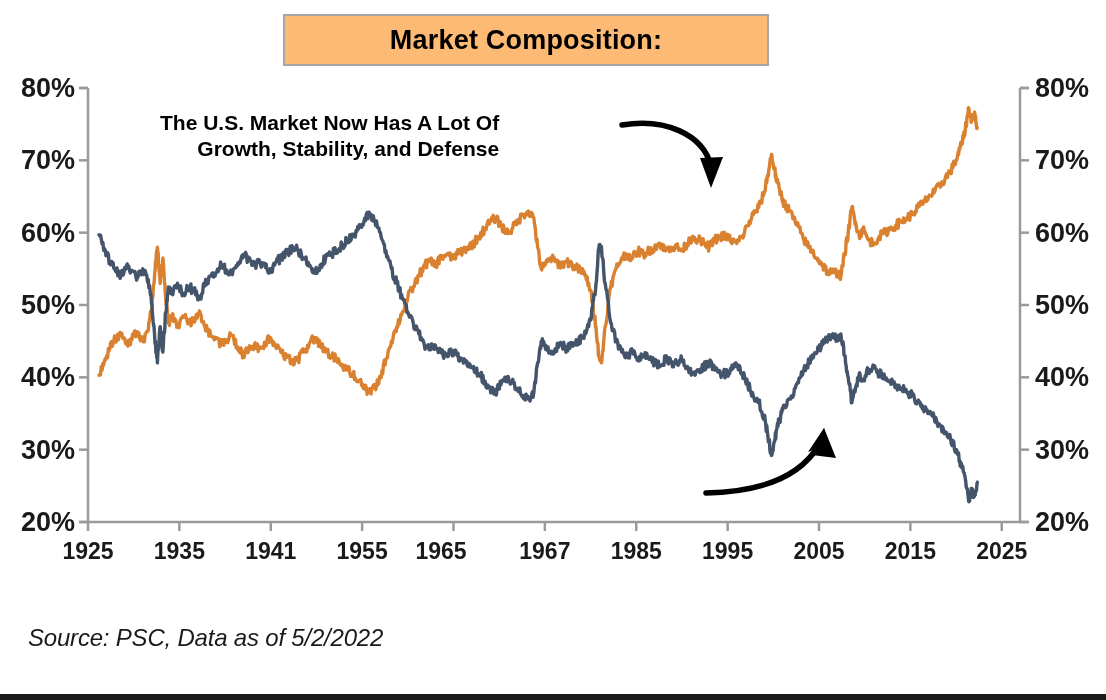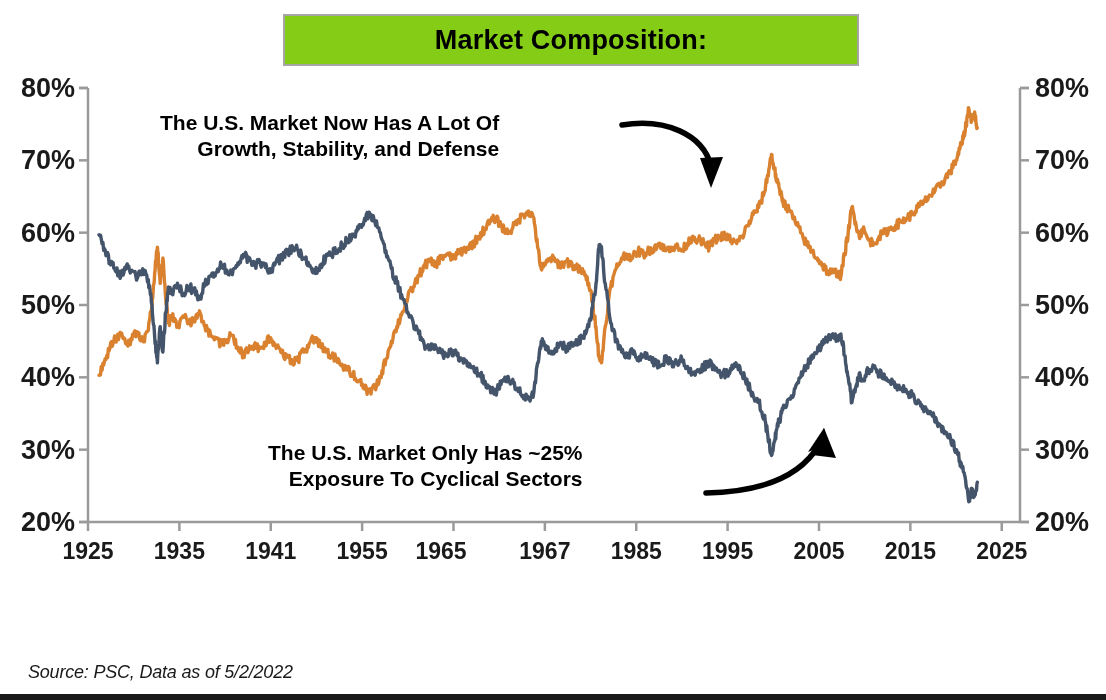--- a/index.html
+++ b/index.html
@@ -18,23 +18,23 @@
     left: 0; top: 0;
     width: 1106px; height: 700px;
     background: #ffffff;
     border-bottom: 6px solid #1a1a1a;
   }
 
   
   #title-box {
     position: absolute;
     left: 283px; top: 14px;
-    width: 576px; height: 52px;
+    width: 486px; height: 52px;
     border: 2px solid #a6a6a6;
-    background: #84cc16;
+    background: #fdba74;
     display: flex; align-items: center; justify-content: center;
   }
   #title-text {
     font-size: 27px;
     font-weight: bold;
     color: #000000;
     letter-spacing: 0.2px;
     white-space: nowrap;
   }
 
@@ -98,22 +98,22 @@
     font-size: 21.5px;
     color: #1a1a1a;
     line-height: 1.33;
     letter-spacing: -0.2px;
   }
   #legend-row-growth .legend-swatch { top: 11px; }
   #legend-row-cyclical .legend-swatch { top: 11px; }
 
   #source-note {
     position: absolute;
-    left: 28px; top: 662px;
-    font-size: 18px;
+    left: 28px; top: 624px;
+    font-size: 24px;
     font-style: italic;
     color: #1a1a1a;
     letter-spacing: -0.2px;
     white-space: nowrap;
   }
 </style>
 </head>
 <body>
 
 <div id="frame">
@@ -201,21 +201,17 @@
       <div class="xtick-label" style="left: 727.608px; top: 538px;">1995</div>
       <div class="xtick-label" style="left: 818.98px; top: 538px;">2005</div>
       <div class="xtick-label" style="left: 910.353px; top: 538px;">2015</div>
       <div class="xtick-label" style="left: 1001.73px; top: 538px;">2025</div>
     </div>
 
   <div id="annotation-growth" class="annotation">
     <div>The U.S. Market Now Has A Lot Of</div>
     <div>Growth, Stability, and Defense</div>
   </div>
-  <div id="annotation-cyclical" class="annotation">
-    <div>The U.S. Market Only Has ~25%</div>
-    <div>Exposure To Cyclical Sectors</div>
-  </div>
 
 
   <div id="source-note">Source: PSC, Data as of 5/2/2022</div>
 
 </div>
 
 </body></html>

